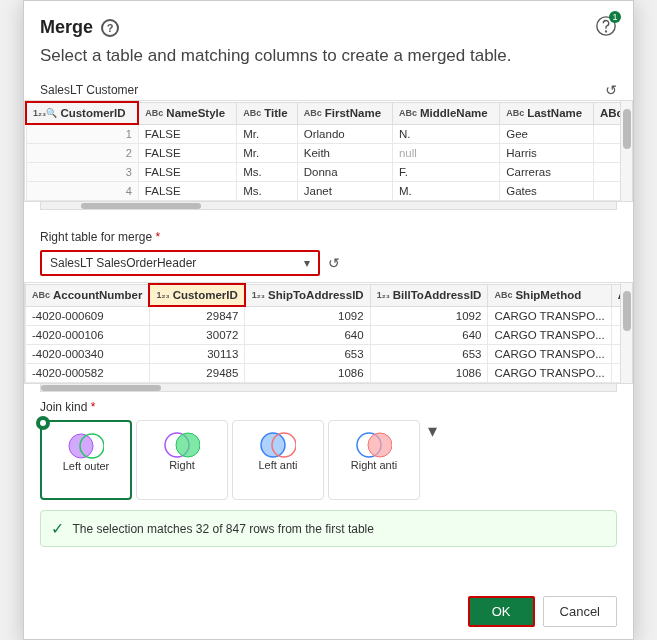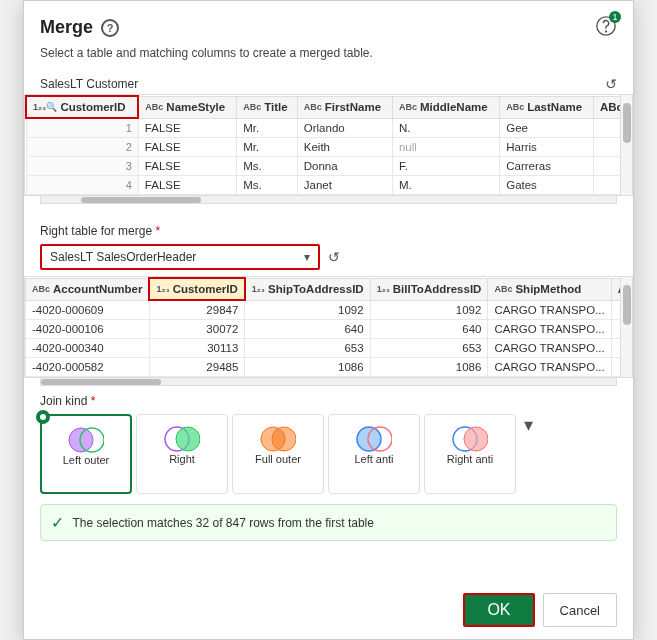--- a/index.html
+++ b/index.html
@@ -48,21 +48,21 @@
     }
     .top-icon {
       position: relative;
     }
     .top-icon svg {
       width: 22px; height: 22px;
     }
     .subtitle {
       padding: 2px 16px 10px 16px;
       color: #444;
-      font-size: 12px;
+      font-size: 17px;
     }
     .section-label {
       padding: 4px 16px 2px 16px;
       font-size: 12px;
       color: #333;
     }
     .table-container {
       margin: 0 0;
       border: 1px solid #ddd;
       overflow: hidden;
@@ -222,21 +222,21 @@
       justify-content: flex-end;
       gap: 8px;
       padding: 8px 16px 12px 16px;
       margin-top: auto;
     }
     .btn-ok {
       background: #107c41;
       color: #fff;
       border: 2px solid #c00;
       padding: 6px 22px;
-      font-size: 16px;
+      font-size: 13px;
       cursor: pointer;
       border-radius: 2px;
       font-weight: 500;
     }
     .btn-cancel {
       background: #fff;
       color: #333;
       border: 1px solid #ccc;
       padding: 6px 16px;
       font-size: 13px;
@@ -501,29 +501,20 @@
       <div class="join-option">
         <div class="circles">
           <svg width="36" height="28" viewBox="0 0 36 28">
             <circle cx="13" cy="14" r="12" fill="none" stroke="#a855f7" stroke-width="1.5"></circle>
             <circle cx="24" cy="14" r="12" fill="#4ade80" fill-opacity="0.7" stroke="#22c55e" stroke-width="1"></circle>
           </svg>
         </div>
         <span class="join-option-label">Right</span>
       </div>
 
-      <div class="join-option">
-        <div class="circles">
-          <svg width="36" height="28" viewBox="0 0 36 28">
-            <circle cx="13" cy="14" r="12" fill="#f97316" fill-opacity="0.5" stroke="#f97316" stroke-width="1"></circle>
-            <circle cx="24" cy="14" r="12" fill="#f97316" fill-opacity="0.5" stroke="#f97316" stroke-width="1"></circle>
-          </svg>
-        </div>
-        <span class="join-option-label">Full outer</span>
-      </div>
 
 
       <div class="join-option">
         <div class="circles">
           <svg width="36" height="28" viewBox="0 0 36 28">
             <circle cx="13" cy="14" r="12" fill="#60a5fa" fill-opacity="0.5" stroke="#3b82f6" stroke-width="1.5"></circle>
             <circle cx="24" cy="14" r="12" fill="none" stroke="#f87171" stroke-width="1.5"></circle>
           </svg>
         </div>
         <span class="join-option-label">Left anti</span>

